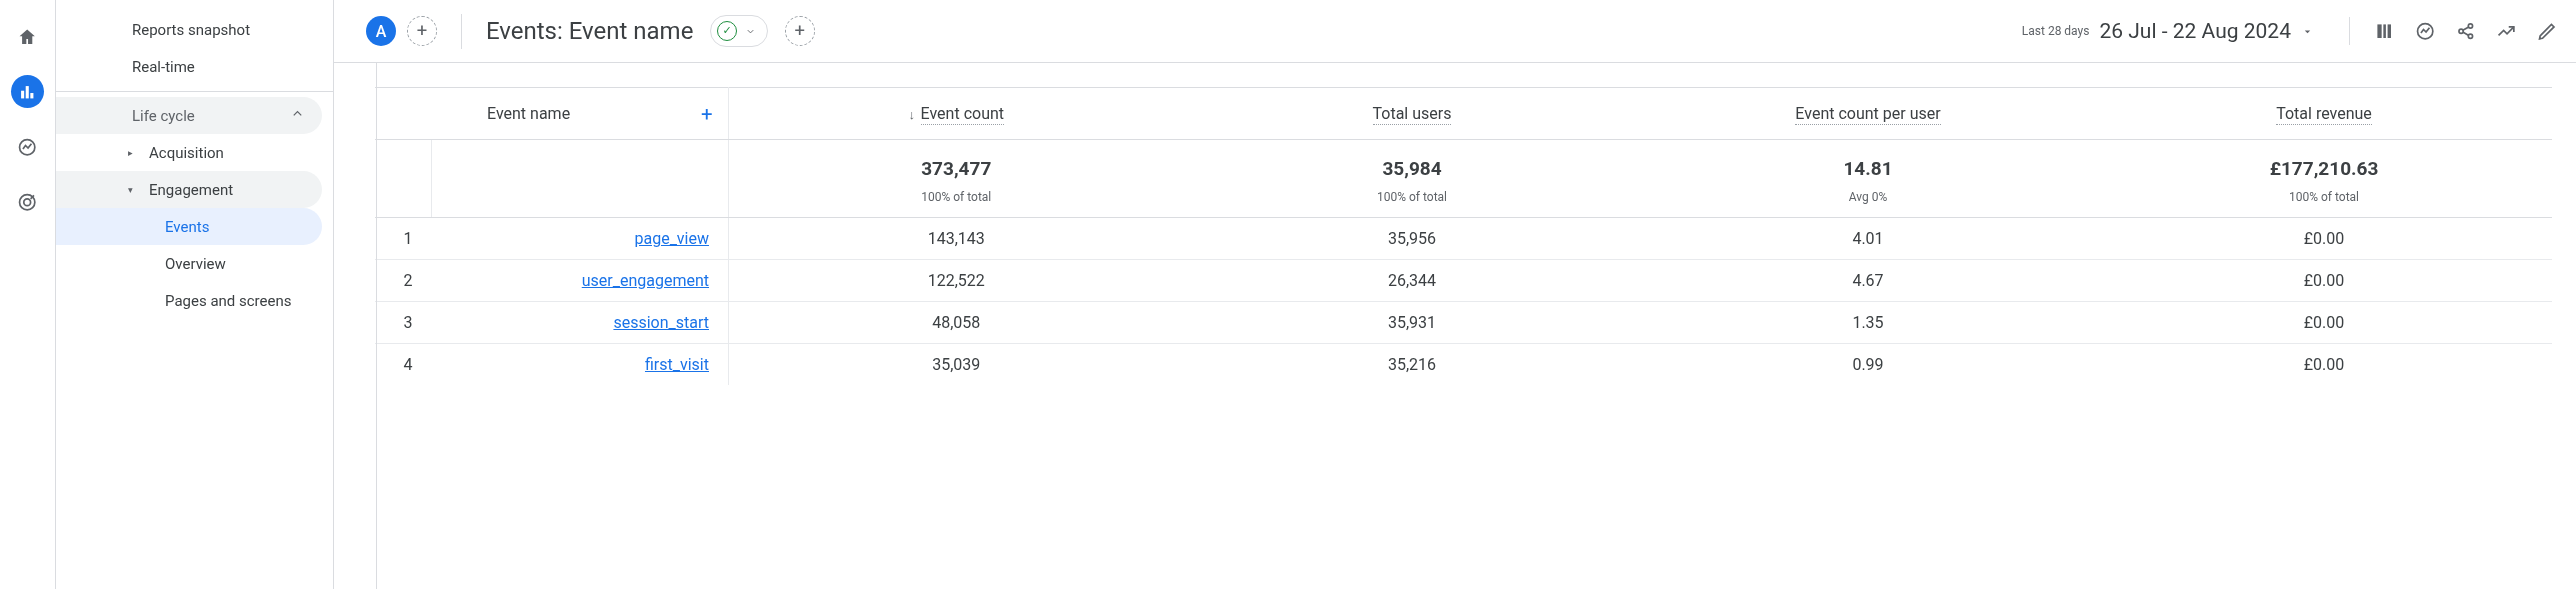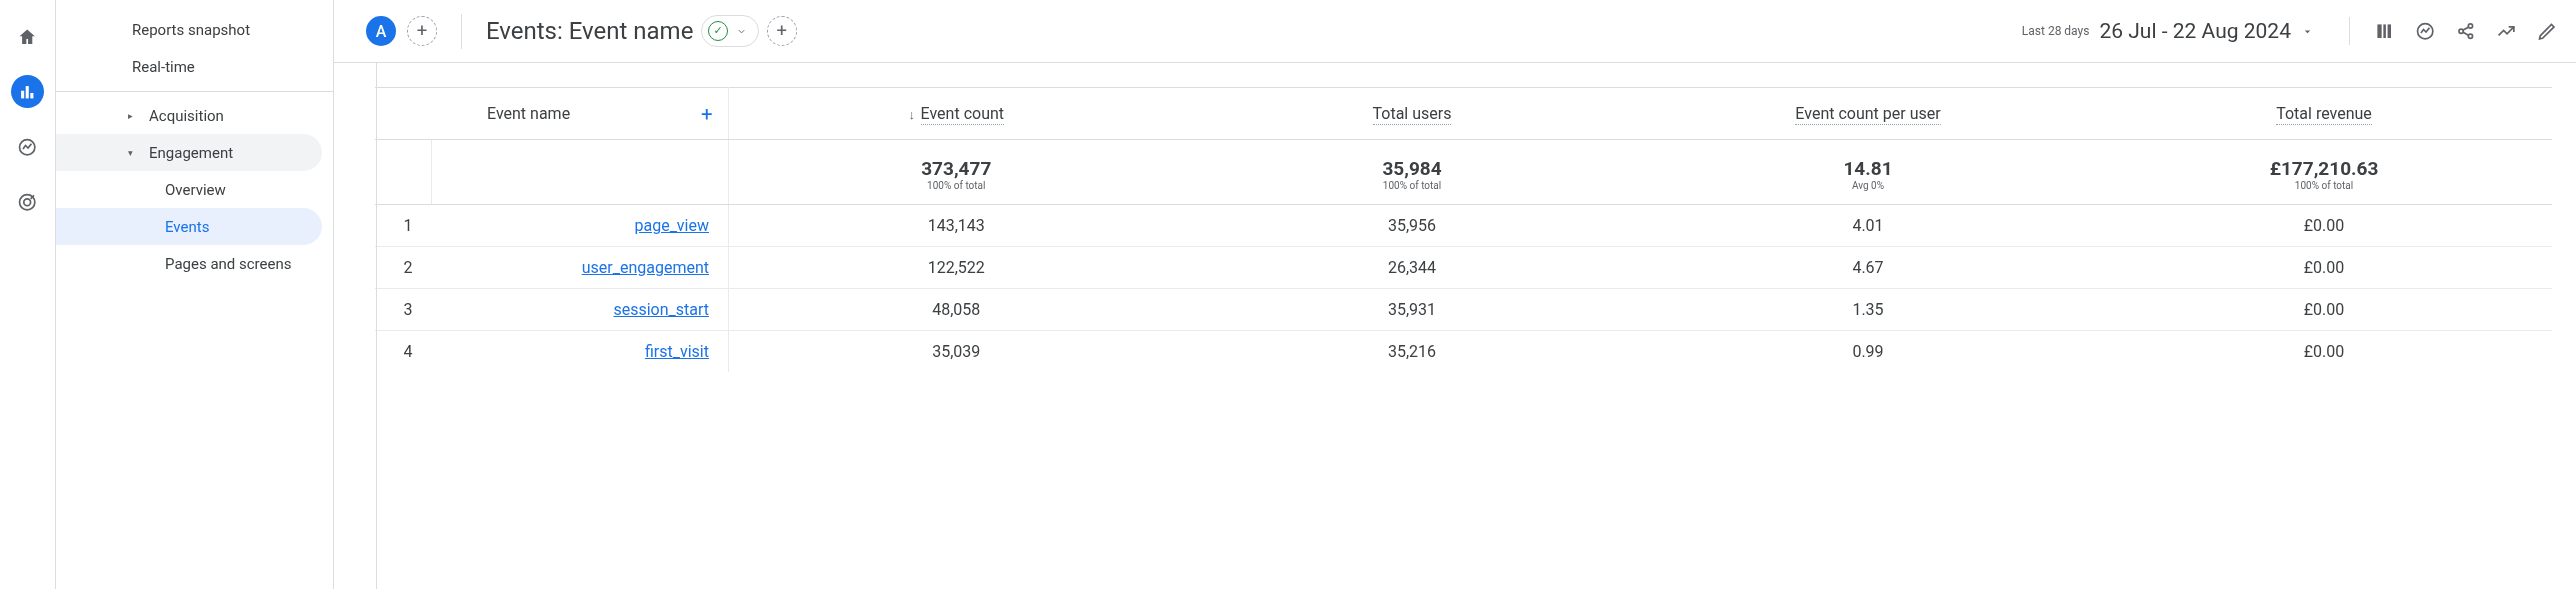--- a/index.html
+++ b/index.html
@@ -102,21 +102,21 @@
   }
   .circle-btn {
     width: 30px; height: 30px; border-radius: 50%;
     border: 0.9px dashed #9aa0a6;
     display: flex; align-items: center; justify-content: center;
     color: #5f6368; cursor: pointer; font-size: 18.5px;
   }
   .vbar { width: 0.9px; height: 35px; background: #dadce0; margin: 0 13px; }
   .title {
     font-size: 24px; color: #3c4043; font-weight: 400;
-    display: flex; align-items: center; gap: 8px;
+    display: flex; align-items: center; gap: 17px;
   }
   .pill {
     display: flex; align-items: center; gap: 7.4px;
     border: 0.9px solid #dadce0; border-radius: 16.7px;
     height: 32px; padding: 0 11px 0 5.6px; cursor: pointer;
   }
   .check-circle {
     width: 20.4px; height: 20.4px; border-radius: 50%;
     border: 1.9px solid #1e8e3e; display:flex; align-items:center; justify-content:center;
     color:#1e8e3e; font-size:11px;
@@ -161,21 +161,21 @@
   th.col-name .plus {
     position: absolute; right: 15px; top: 50%; transform: translateY(-50%);
     color: #1a73e8; font-size: 20.4px; cursor: pointer;
   }
   .hdr-label {
     border-bottom: 0.9px dotted #9aa0a6; padding-bottom: 0.9px; cursor: pointer;
   }
   .sort-arrow { margin-right: 5.6px; color:#5f6368; font-size: 13px; }
   tr.totals td { border-bottom: 0.9px solid #dadce0; padding-top: 16.7px; padding-bottom: 13px; }
   .total-val { font-weight: 700; font-size: 19px; }
-  .total-sub { font-size: 10px; color: #5f6368; display:block; margin-top:0; font-weight:400; }
+  .total-sub { font-size: 12px; color: #5f6368; display:block; margin-top:10px; font-weight:400; }
   td.col-name a {
     color: #1a73e8; text-decoration: underline; cursor: pointer;
   }
   td.col-idx { color:#3c4043; border-bottom: 0.9px solid #e8eaed; }
   tr.data td { height: 41px; }
   tr.data.last td { border-bottom: none; }
   .col-metric { width: auto; }
   
   td.col-name, th.col-name { border-right: 0.9px solid #e8eaed; }
   tr.totals td.col-name, tr.totals td.col-idx { border-right: 0.9px solid #e8eaed; }
@@ -216,33 +216,41 @@
   </div>
 
   <div class="sidebar">
     <div class="nav-item top">
       <span>Reports snapshot</span>
     </div>
     <div class="nav-item top">
       <span>Real-time</span>
     </div>
     <div class="divider"></div>
+    <div class="nav-section">
+      <span>Life cycle</span>
+      <span class="chev">
+        <svg width="15" height="15" viewBox="0 0 24 24" fill="none" stroke="#5f6368" stroke-width="2">
+            <polyline points="6,15 12,9 18,15"></polyline>
+          </svg>
+      </span>
+    </div>
     <div class="nav-item l2">
       <span class="tri">▸</span>
       <span>Acquisition</span>
     </div>
     <div class="nav-item l2 selected-parent">
       <span class="tri">▾</span>
       <span>Engagement</span>
     </div>
+    <div class="nav-item l3 active">
+      <span>Events</span>
+    </div>
     <div class="nav-item l3">
       <span>Overview</span>
-    </div>
-    <div class="nav-item l3 active">
-      <span>Events</span>
     </div>
     <div class="nav-item l3">
       <span>Pages and screens</span>
     </div>
   </div>
 
   <div class="main">
     <div class="toolbar">
       <div class="badge-a">
           <span>A</span>

